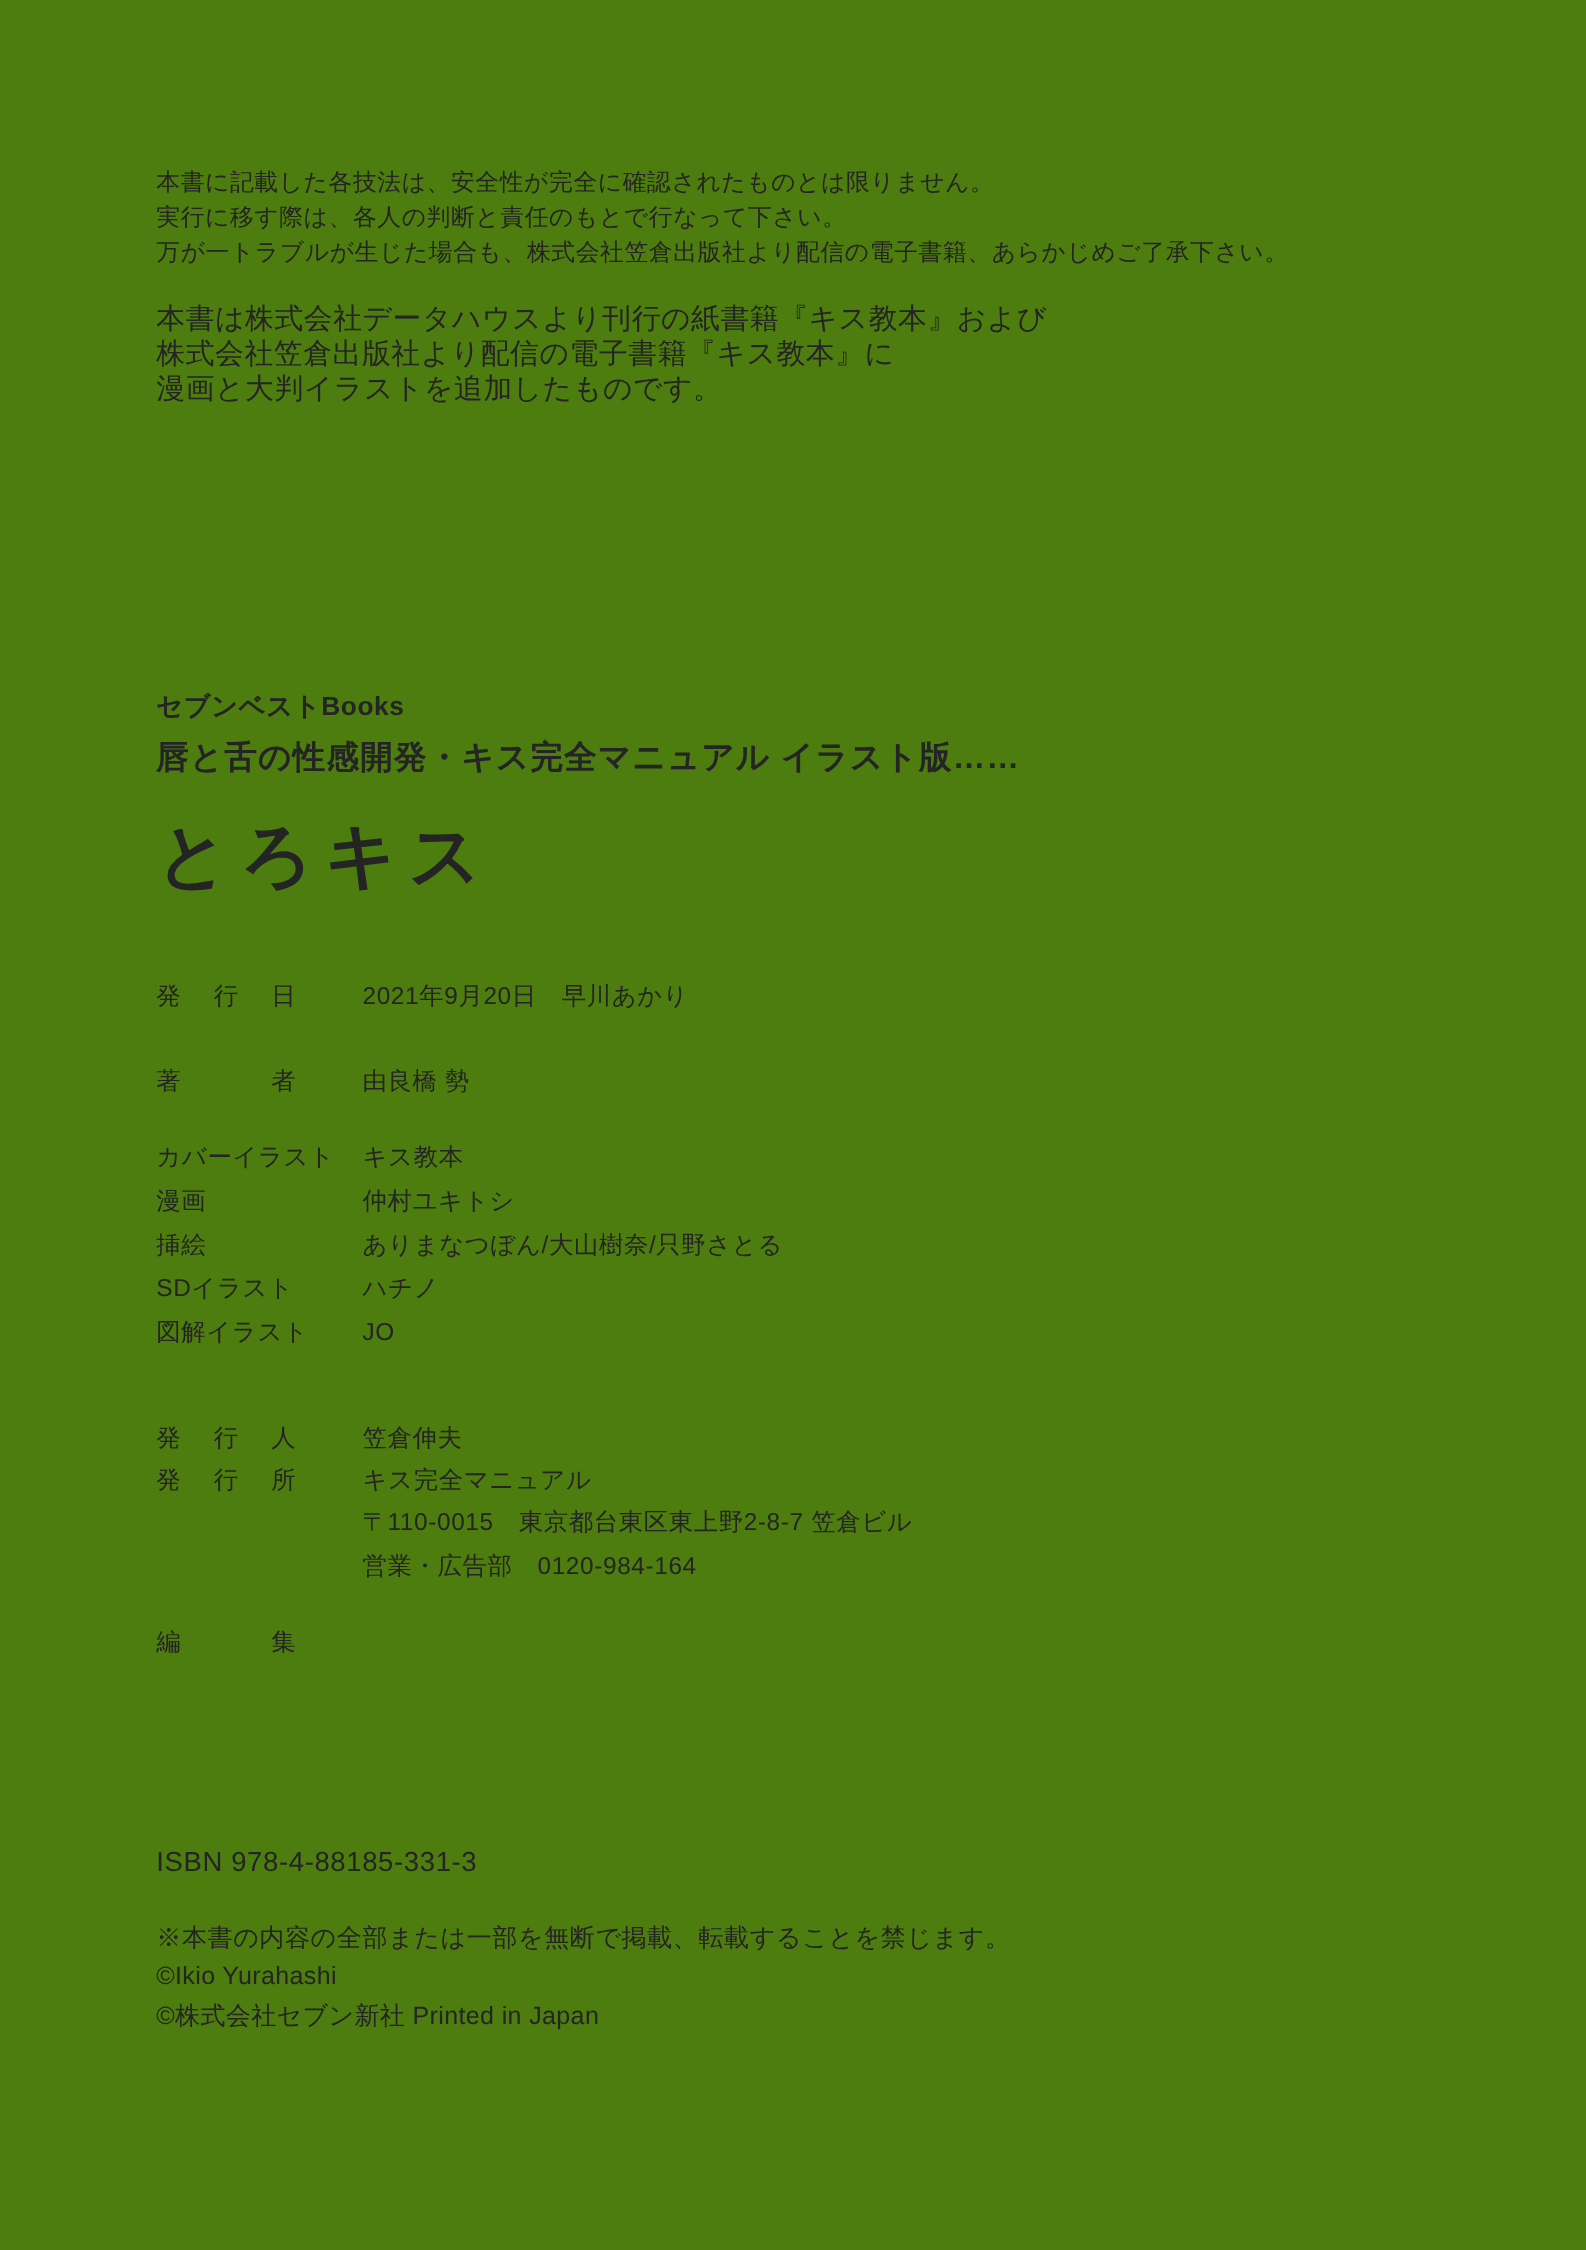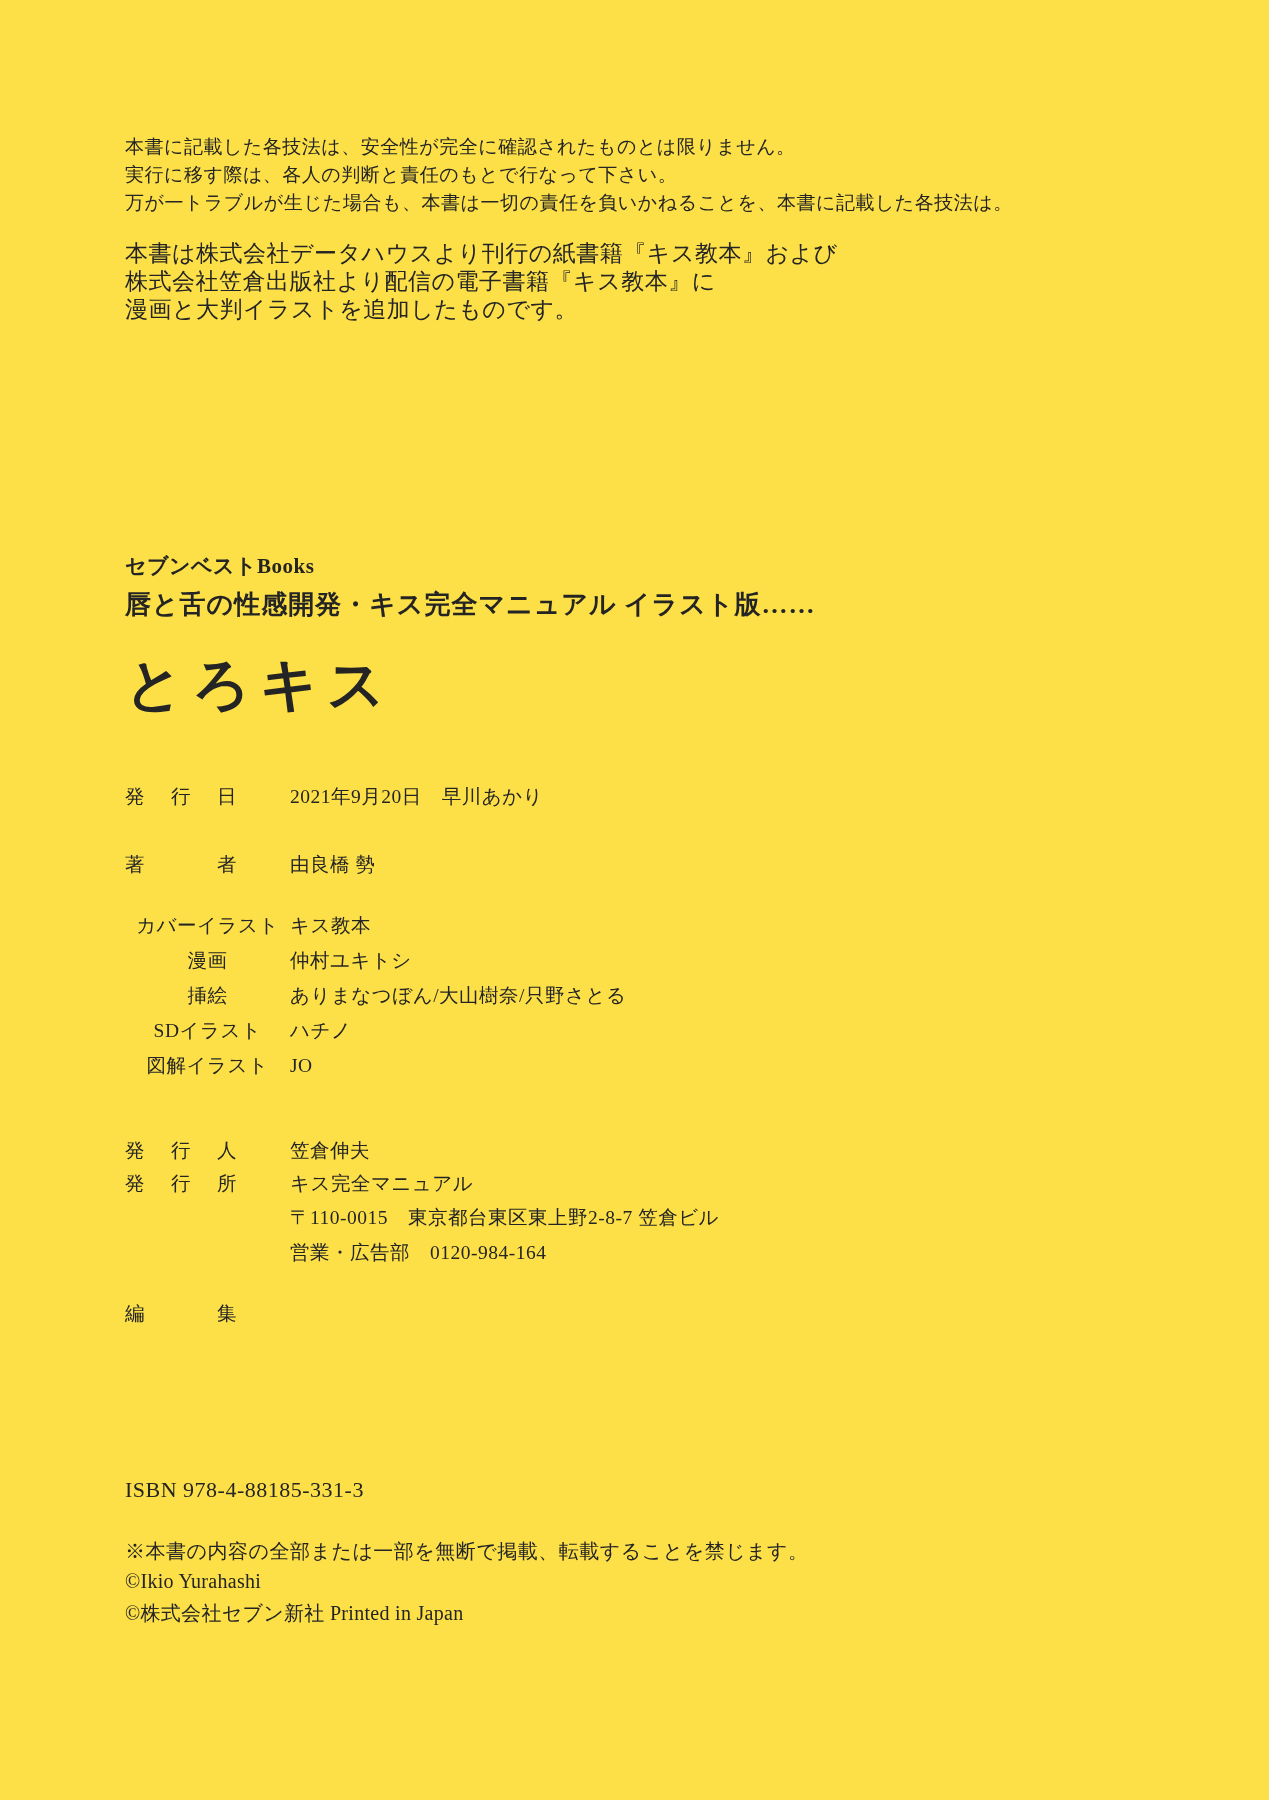--- a/index.html
+++ b/index.html
@@ -1,46 +1,46 @@
 <!DOCTYPE html>
 <html><head>
 <meta charset="utf-8">
 <style>
   html,body{margin:0;padding:0;background:#ffffff;}
   .page{
-    width:1269px;height:1800px;background:#fde047;
-    font-family:Liberation Serif, serif;
+    width:1269px;height:1800px;background:#4d7c0f;
+    font-family:Liberation Sans, sans-serif;
     color:#242424;box-sizing:border-box;
     padding:133px 60px 0 125px;overflow:hidden;
   }
   .disclaimer{font-size:19px;line-height:28px;font-weight:500;letter-spacing:.5px;}
   .source-note{margin-top:23px;font-size:23px;line-height:28px;font-weight:500;letter-spacing:.5px;}
   .series{margin-top:229px;font-size:21px;line-height:26px;font-weight:600;letter-spacing:.5px;}
   .subtitle{margin-top:9px;font-size:26px;line-height:34px;font-weight:700;letter-spacing:1px;}
   .title{margin-top:30px;font-size:57px;line-height:66px;font-weight:800;letter-spacing:9px;}
   .colophon{margin-top:65px;font-size:19.5px;line-height:28px;font-weight:500;letter-spacing:.5px;}
   .crow{display:flex;}
-  .lbl{flex:0 0 165px;width:165px;text-align:center;}
+  .lbl{flex:0 0 165px;width:165px;}
   .lbl.just{flex:0 0 112px;width:112px;margin-right:53px;text-align:justify;text-align-last:justify;}
   .val{flex:1;}
   .m33{margin-top:33px}.m40{margin-top:40px}.m7{margin-top:7px}
   .m57{margin-top:57px}.m5{margin-top:5px}.m6{margin-top:6px}
   .isbn{margin-top:147px;font-size:22px;line-height:30px;font-weight:500;letter-spacing:.5px;}
   .notice{margin-top:32px;font-size:20px;line-height:28px;font-weight:500;letter-spacing:.5px;}
   .copyright{font-size:20px;line-height:32px;font-weight:500;letter-spacing:.3px;}
 </style>
 </head>
 <body>
 
 <div class="page">
 
   <div class="disclaimer">
     <div>本書に記載した各技法は、安全性が完全に確認されたものとは限りません。</div>
     <div>実行に移す際は、各人の判断と責任のもとで行なって下さい。</div>
-    <div>万が一トラブルが生じた場合も、本書は一切の責任を負いかねることを、本書に記載した各技法は。</div>
+    <div>万が一トラブルが生じた場合も、株式会社笠倉出版社より配信の電子書籍、あらかじめご了承下さい。</div>
   </div>
 
   <div class="source-note">
     <div>本書は株式会社データハウスより刊行の紙書籍『キス教本』および</div>
     <div>株式会社笠倉出版社より配信の電子書籍『キス教本』に</div>
     <div>漫画と大判イラストを追加したものです。</div>
   </div>
 
   <div class="series">セブンベストBooks</div>
 

